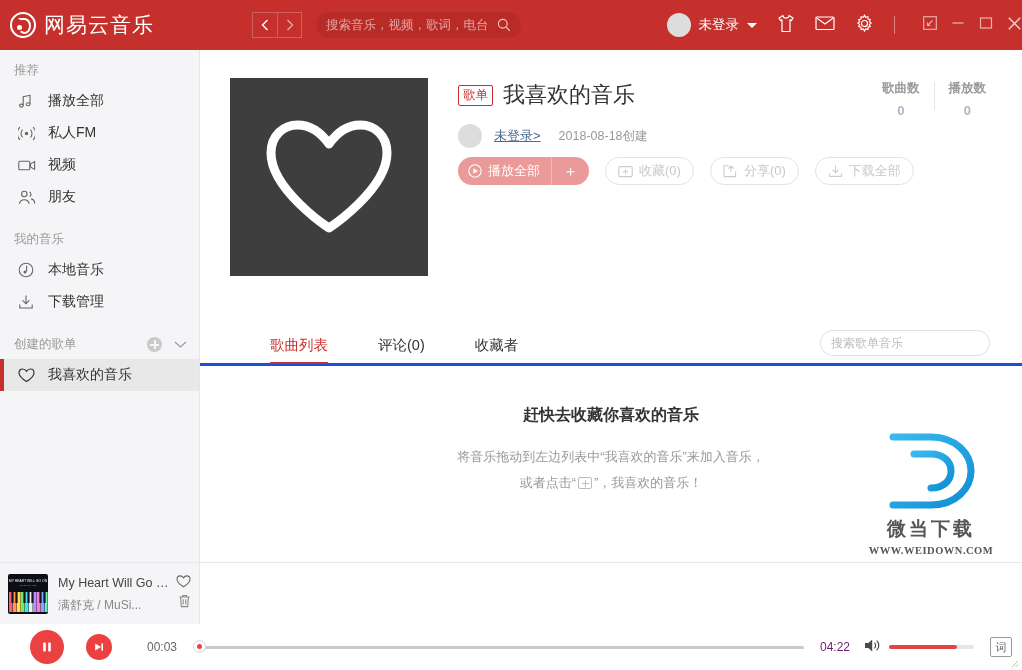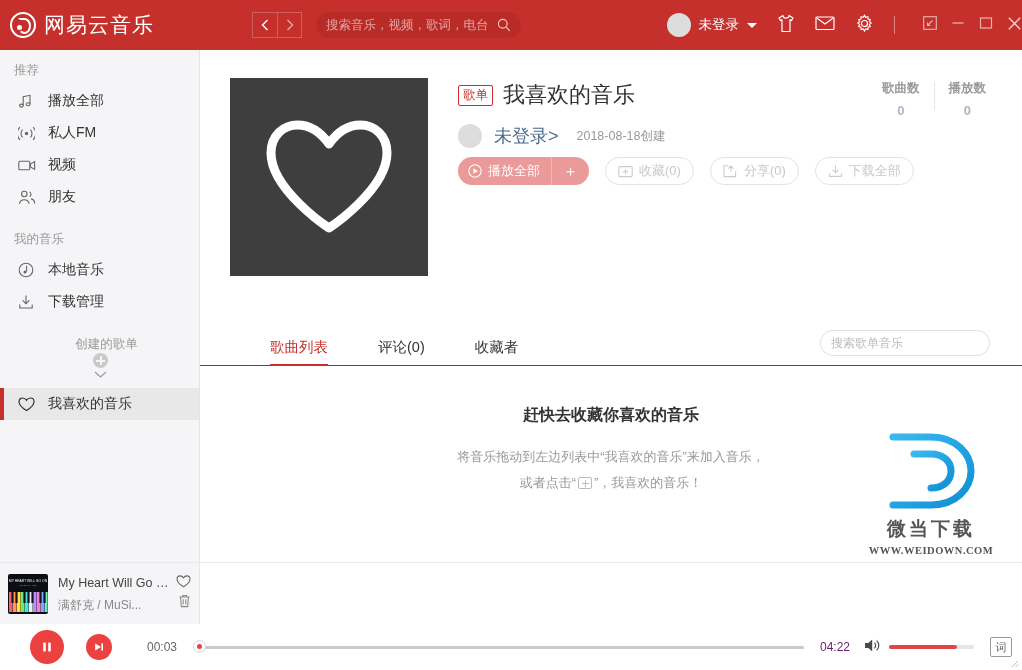--- a/index.html
+++ b/index.html
@@ -74,21 +74,21 @@
     background:#3e3e3e; display:flex; align-items:center; justify-content:center; }
 
   .pl-head { position:absolute; left:258px; top:30px; right:20px; }
   .title-row { display:flex; align-items:center; }
   .tag { border:1px solid #c6302c; color:#c6302c; font-size:12.5px; padding:1px 4px;
     border-radius:2px; margin-right:10px; }
   .pl-title { font-size:22px; color:#333; }
 
   .author-row { display:flex; align-items:center; margin-top:14px; }
   .avatar-md { width:24px;height:24px;border-radius:50%;background:#ddd; }
-  .author-name { font-size:18px; color:#4a6a8f; margin-left:12px; }
+  .author-name { font-size:13px; color:#4a6a8f; margin-left:12px;text-decoration:underline; }
   .created { font-size:12.5px; color:#999; margin-left:18px; }
 
   .btn-row { display:flex; align-items:center; margin-top:9px; }
   .btn-play { display:flex; align-items:center; height:28px; background:#e99a99;
     border-radius:14px; color:#fff; font-size:13px; cursor:pointer; }
   .btn-play .bp-main { display:flex; align-items:center; padding:0 11px 0 10px; }
   .btn-play .bp-label { margin-left:6px; }
   .btn-play .bp-add { border-left:1px solid #f0b9b8; padding:0 11px; font-size:15px;
     line-height:28px; }
   .btn-out { display:flex; align-items:center; height:28px; border:1px solid #e3e3e3;
@@ -96,21 +96,21 @@
     cursor:pointer; }
   .btn-out .bo-label { margin-left:6px; }
 
   .stats { position:absolute; right:22px; top:30px; display:flex; align-items:flex-start; }
   .stat { text-align:center; padding:0 14px;font-weight:bold; }
   .stat .s-lab { font-size:12.5px; color:#999; }
   .stat .s-val { font-size:13px; color:#a9b7c6; margin-top:6px; }
   .stat-div { width:1px; height:28px; background:#e5e5e5; margin-top:2px; }
 
   .tabs-wrap { position:absolute; left:0; top:272px; width:822px; height:44px;
-    border-bottom:1px solid #1d4ed8; }
+    border-bottom:3px solid #1d4ed8; }
   .tabs { display:flex; align-items:flex-end; height:100%; padding-left:70px; }
   .tab { font-size:14.5px; color:#333; padding:0 0 8px 0; margin-right:50px;
     cursor:pointer; position:relative; }
   .tab.active { color:#c6302c; }
   .tab.active:after { content:""; position:absolute; left:0; bottom:-1px; width:100%;
     height:2px; background:#c6302c; }
   .tab-search { position:absolute; right:32px; top:8px; width:170px; height:26px;
     border:1px solid #e0e0e0; border-radius:13px; display:flex; align-items:center;
     padding:12px 10px; }
   .tab-search input { flex:1; border:none; outline:none; background:transparent;
@@ -343,21 +343,21 @@
           <g fill="none" stroke="#666" stroke-width="1.1">
             <path d="M8 1.6 V9.4"></path>
             <polyline points="4.6,6.3 8,9.7 11.4,6.3"></polyline>
             <polyline points="1.8,10.6 1.8,14 14.2,14 14.2,10.6"></polyline>
           </g>
         </svg>
       </span>
       <span>下载管理</span>
     </div>
 
-    <div class="sect-title with-actions" style="padding-top:18px;flex-direction:column;">
+    <div class="sect-title with-actions" style="padding-top:18px;">
       <span>创建的歌单</span>
       <span class="sp"></span>
       <span class="plus-circ"></span>
       <span class="chev">
         <svg width="13" height="9" viewBox="0 0 13 9">
           <polyline points="1,2 6.5,7 12,2" fill="none" stroke="#9a9a9a" stroke-width="1.2"></polyline>
         </svg>
       </span>
     </div>
 

